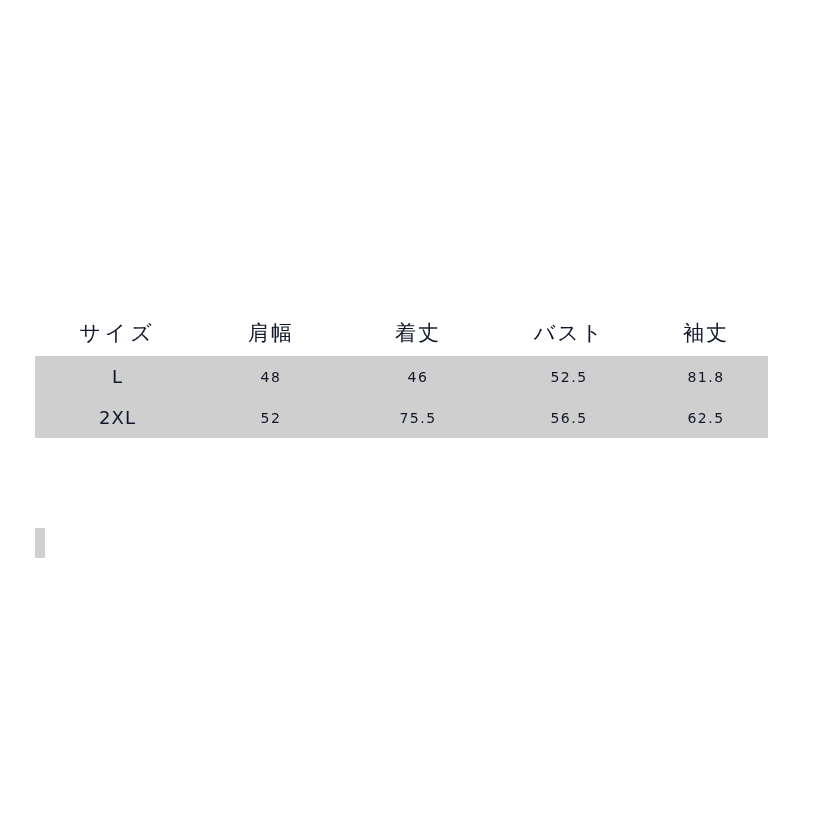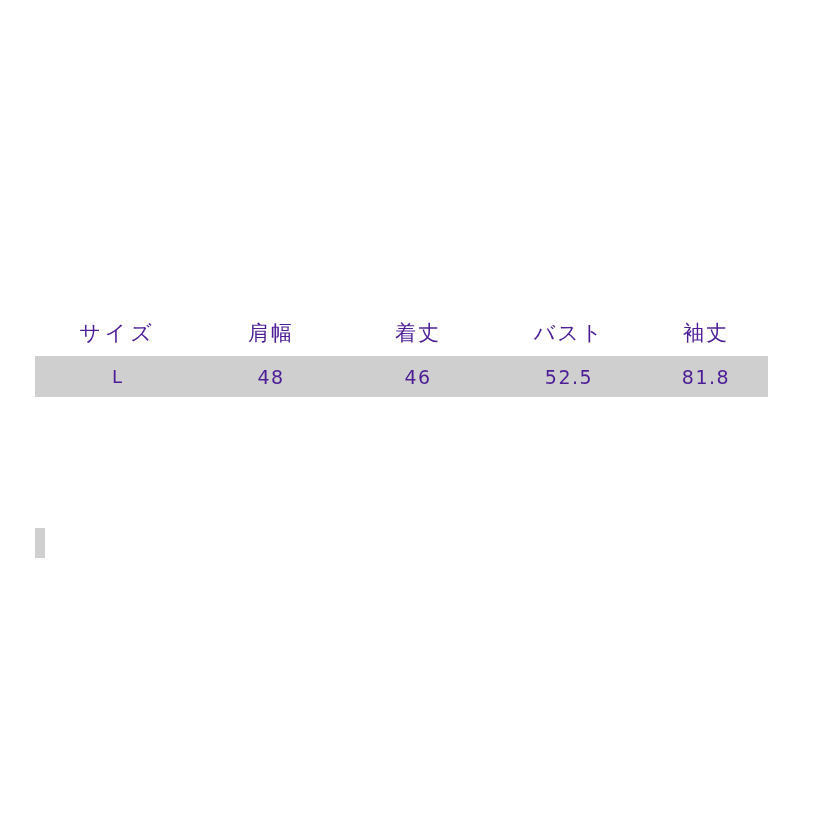--- a/index.html
+++ b/index.html
@@ -29,32 +29,32 @@
     border-collapse: collapse;
     width: 733px;
     table-layout: fixed;
   }
   table.size-table th,
   table.size-table td {
     border: none;
     padding: 0;
     text-align: center;
     vertical-align: middle;
-    color: #4c1d95;
+    color: #0f172a;
     font-weight: normal;
   }
   thead th {
     height: 46px;
     font-size: 21px;
     letter-spacing: 2px;
     font-weight: normal;
   }
   tbody td {
     height: 41px;
-    font-size: 19px;
+    font-size: 14px;
     letter-spacing: 1.5px;
   }
   tbody tr.shaded td {
     background: #cfcfcf;
   }
   tbody tr.plain td {
     background: #ffffff;
   }
   col.c-size { width: 165px; }
   col.c-d1 { width: 142px; }
@@ -101,19 +101,26 @@
         </tr>
       </thead>
       <tbody>
         <tr class="shaded">
           <td class="row-label">L</td>
           <td>48</td>
           <td>46</td>
           <td>52.5</td>
           <td>81.8</td>
         </tr>
+        <tr class="shaded">
+          <td class="row-label">2XL</td>
+          <td>52</td>
+          <td>75.5</td>
+          <td>56.5</td>
+          <td>62.5</td>
+        </tr>
       </tbody>
     </table>
   </div>
 
   <div class="scroll-nub"></div>
 
 </div>
 
 </body></html>

